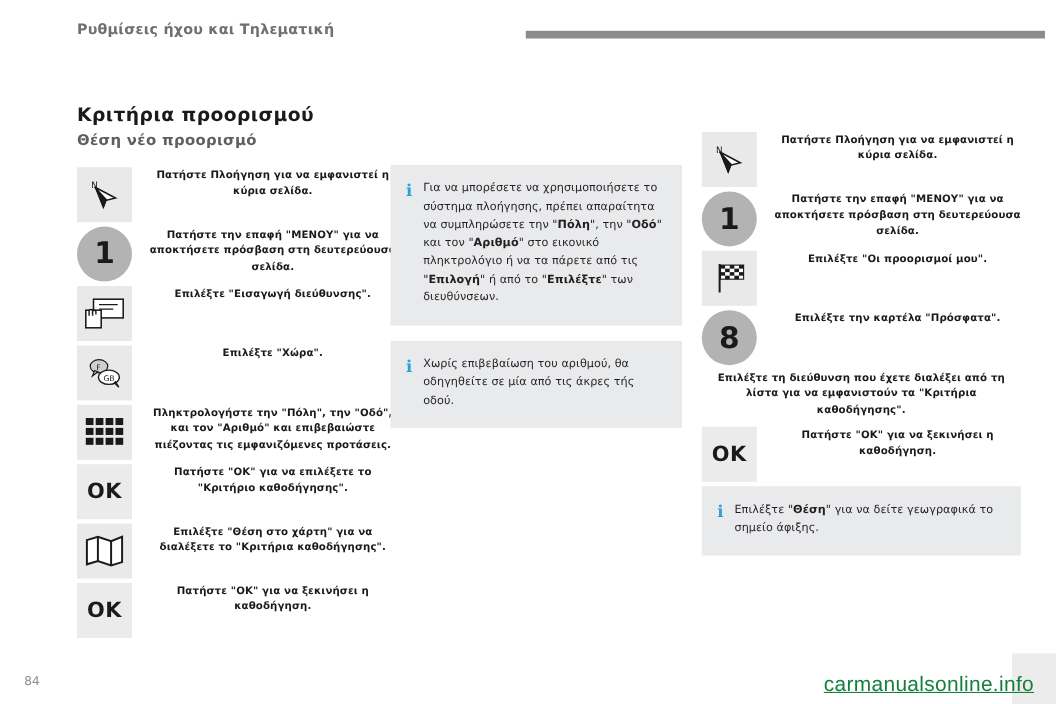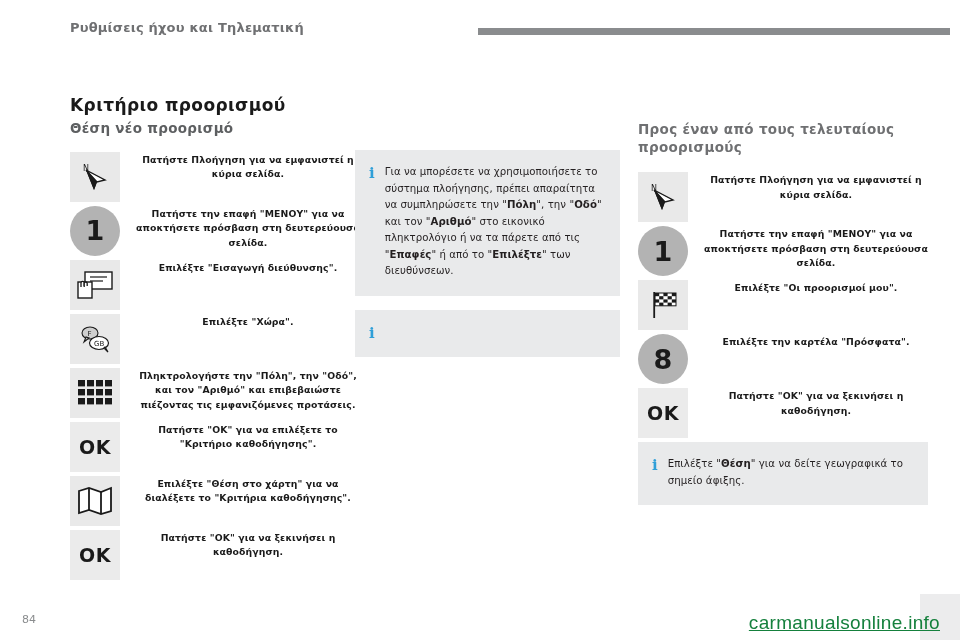--- a/index.html
+++ b/index.html
@@ -103,21 +103,21 @@
 </style>
 </head>
 <body>
 
 <div class="page-header">
   <div class="header-title">Ρυθμίσεις ήχου και Τηλεματική</div>
   <div class="header-bar"></div>
 </div>
 
 <div class="col col-left">
-  <h1 class="sec-title">Κριτήριο προορισμού</h1>
+  <h1 class="sec-title">Κριτήρια προορισμού</h1>
   <h2 class="sec-sub">Θέση νέο προορισμό</h2>
   <div id="left-steps">
       <div class="step">
         <div class="step-icon">
           <svg width="34" height="34" viewBox="0 0 34 34">
             <text x="5" y="11" font-size="8" font-family="DejaVu Sans, sans-serif" fill="#1a1a1a">N</text>
             <path d="M8 10 L27 20 L19 22 L16 30 Z" fill="#1a1a1a"></path>
             <path d="M8 10 L27 20 L19 22 Z" fill="#ffffff" stroke="#1a1a1a" stroke-width="1.4"></path>
             <path d="M8 10 L16 30 L19 22 Z" fill="#1a1a1a"></path>
           </svg>
@@ -195,30 +195,30 @@
         <div class="step-icon ok">OK</div>
         <div class="step-text">Πατήστε "OK" για να ξεκινήσει η καθοδήγηση.</div>
       </div>
     </div>
 </div>
 
 <div class="col col-mid">
   <div id="mid-infos">
       <div class="info-box">
         <div class="info-i">i</div>
-        <div class="info-text"><span>Για να μπορέσετε να χρησιμοποιήσετε το σύστημα πλοήγησης, πρέπει απαραίτητα να συμπληρώσετε την "</span><b>Πόλη</b><span>", την "</span><b>Οδό</b><span>" και τον "</span><b>Αριθμό</b><span>" στο εικονικό πληκτρολόγιο ή να τα πάρετε από τις "</span><b>Επαφές</b><span>" ή από το "</span><b>Επιλέξτε</b><span>" των διευθύνσεων.</span></div>
+        <div class="info-text"><span>Για να μπορέσετε να χρησιμοποιήσετε το σύστημα πλοήγησης, πρέπει απαραίτητα να συμπληρώσετε την "</span><b>Πόλη</b><span>", την "</span><b>Οδό</b><span>" και τον "</span><b>Αριθμό</b><span>" στο εικονικό πληκτρολόγιο ή να τα πάρετε από τις "</span><b>Επιλογή</b><span>" ή από το "</span><b>Επιλέξτε</b><span>" των διευθύνσεων.</span></div>
       </div>
       <div class="info-box">
         <div class="info-i">i</div>
+        <div class="info-text"><span>Χωρίς επιβεβαίωση του αριθμού, θα οδηγηθείτε σε μία από τις άκρες τής οδού.</span></div>
       </div>
     </div>
 </div>
 
 <div class="col col-right">
-  <h2 class="sec-title-gray">Προς έναν από τους τελευταίους προορισμούς</h2>
   <div id="right-steps">
       <div class="step">
         <div class="step-icon">
           <svg width="34" height="34" viewBox="0 0 34 34">
             <text x="5" y="11" font-size="8" font-family="DejaVu Sans, sans-serif" fill="#1a1a1a">N</text>
             <path d="M8 10 L27 20 L19 22 L16 30 Z" fill="#1a1a1a"></path>
             <path d="M8 10 L27 20 L19 22 Z" fill="#ffffff" stroke="#1a1a1a" stroke-width="1.4"></path>
             <path d="M8 10 L16 30 L19 22 Z" fill="#1a1a1a"></path>
           </svg>
         </div>
@@ -249,20 +249,23 @@
         </div>
         <div class="step-text">Επιλέξτε "Οι προορισμοί μου".</div>
       </div>
       <div class="step">
         <div class="step-icon circle">
           <span class="step-num">8</span>
         </div>
         <div class="step-text">Επιλέξτε την καρτέλα "Πρόσφατα".</div>
       </div>
     </div>
+  <div class="step no-icon">
+    <div class="step-text">Επιλέξτε τη διεύθυνση που έχετε διαλέξει από τη λίστα για να εμφανιστούν τα "Κριτήρια καθοδήγησης".</div>
+  </div>
   <div id="right-steps-after">
       <div class="step">
         <div class="step-icon ok">OK</div>
         <div class="step-text">Πατήστε "OK" για να ξεκινήσει η καθοδήγηση.</div>
       </div>
     </div>
   <div id="right-infos">
       <div class="info-box">
         <div class="info-i">i</div>
         <div class="info-text"><span>Επιλέξτε "</span><b>Θέση</b><span>" για να δείτε γεωγραφικά το σημείο άφιξης.</span></div>

